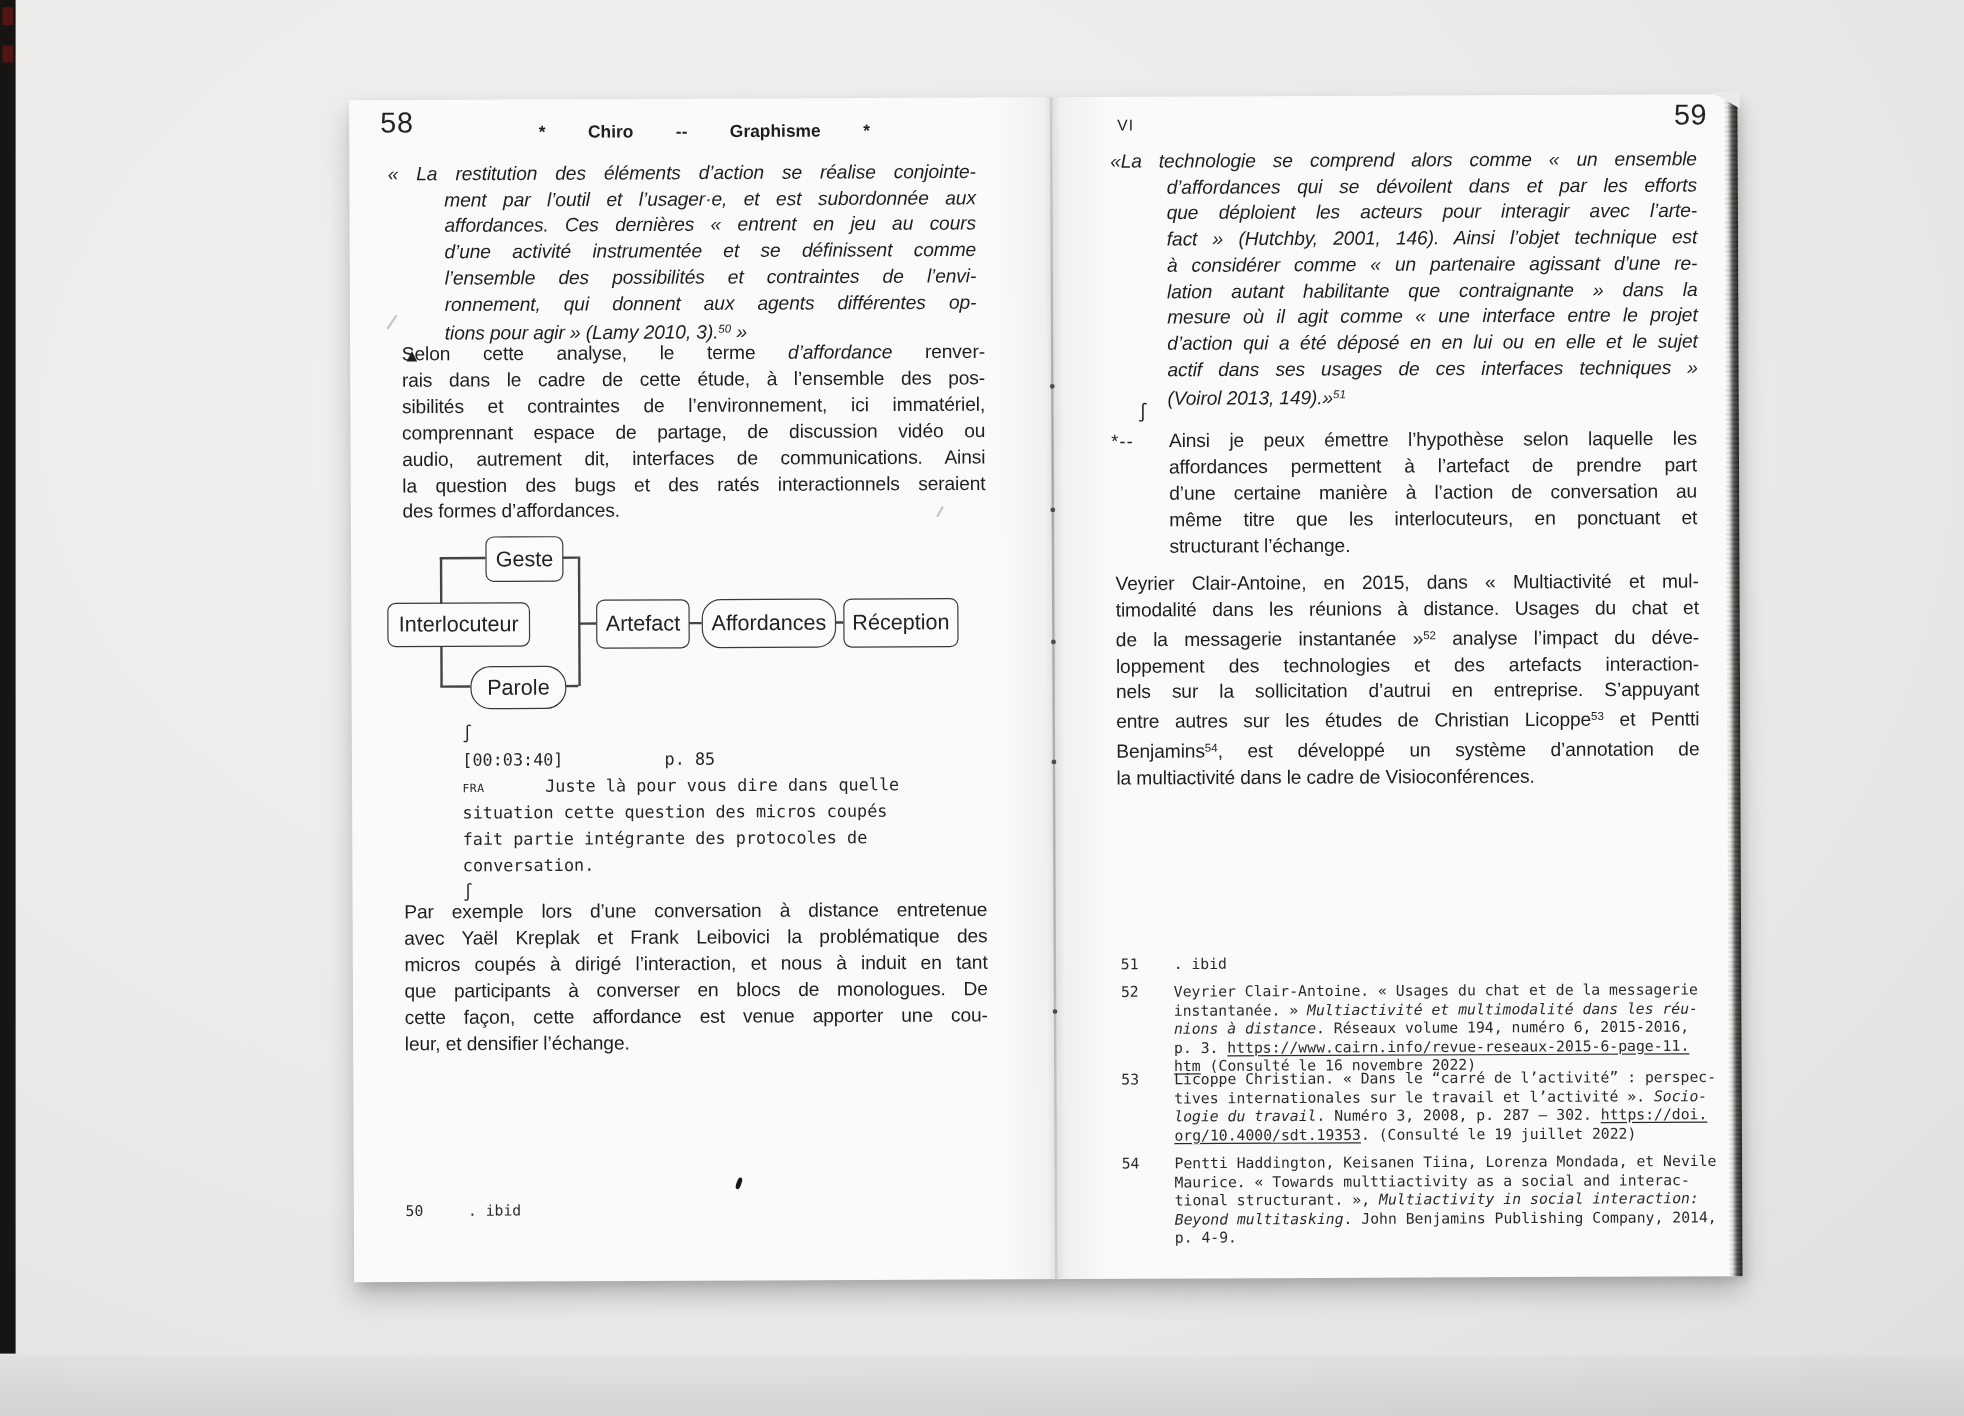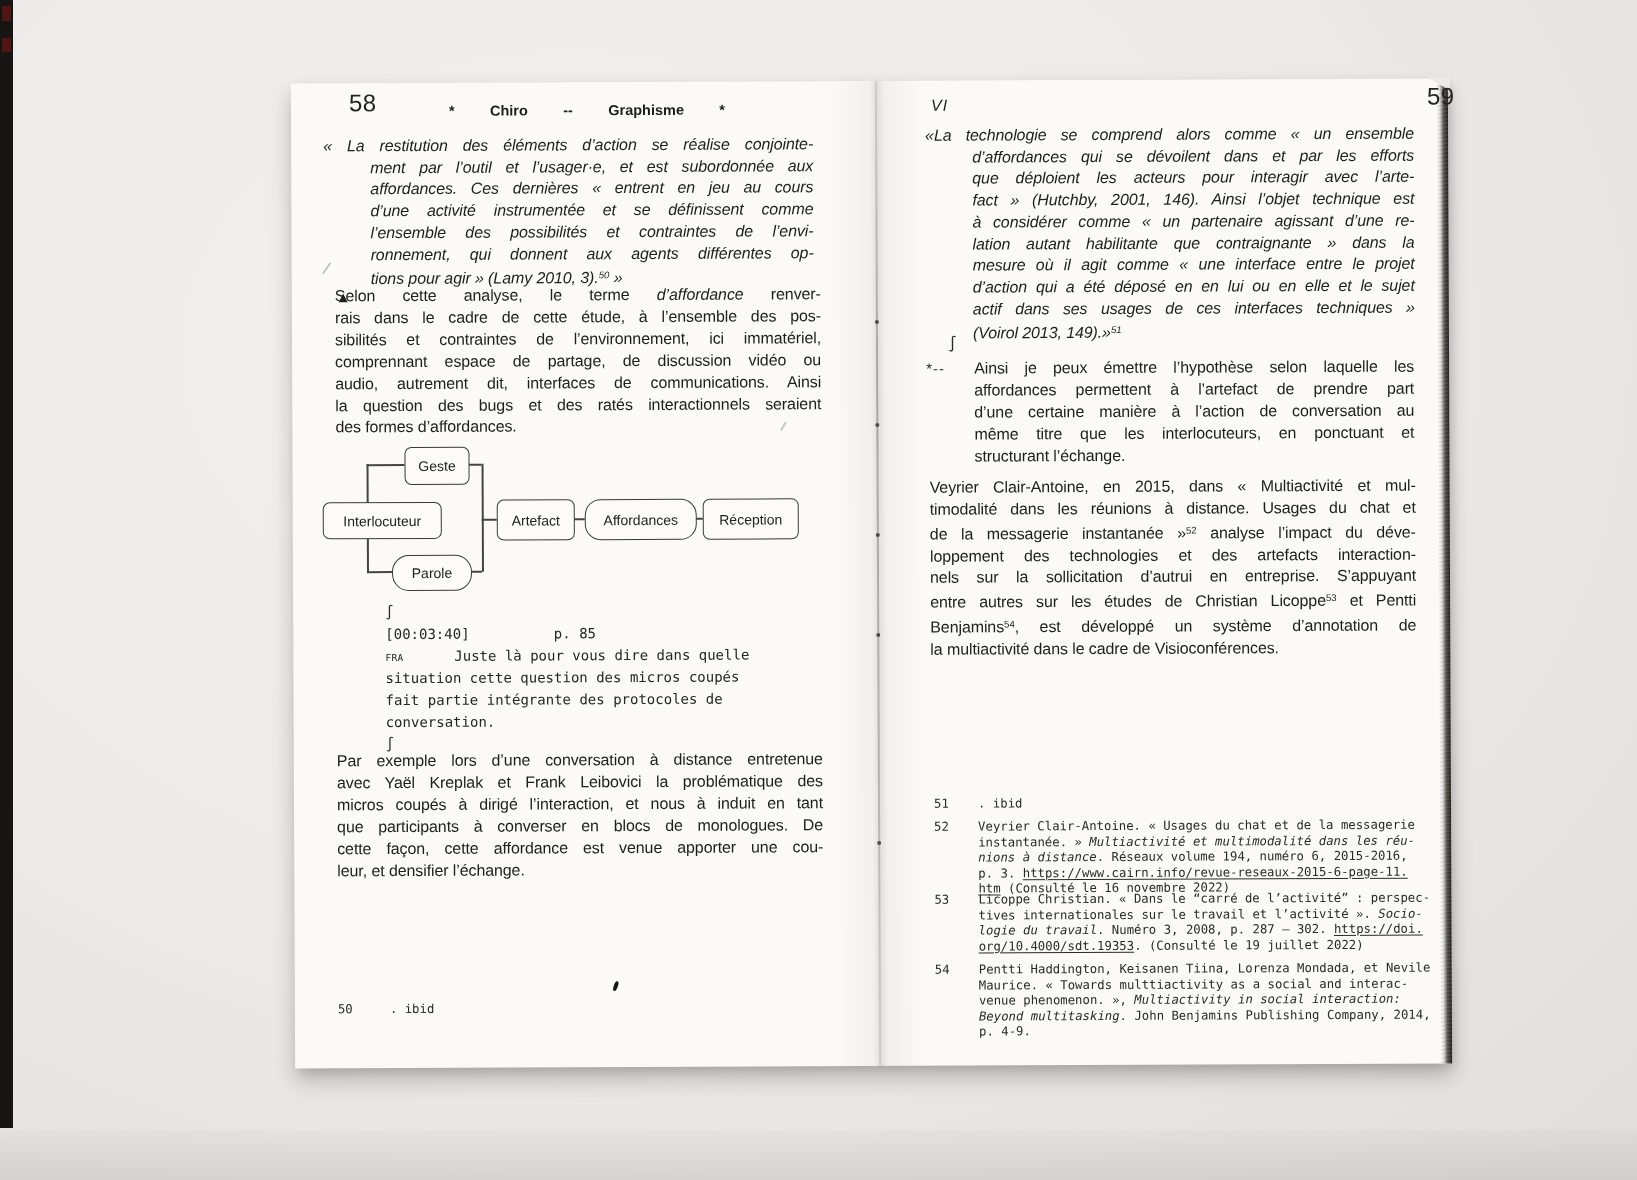--- a/index.html
+++ b/index.html
@@ -40,33 +40,33 @@
   .ul{text-decoration:underline;text-underline-offset:2px;}
   .sup{font-size:0.60em;vertical-align:0.50em;letter-spacing:0;}
   .sm{font-size:9.5px;letter-spacing:0.4px;}
 
   .abs{position:absolute;}
   .body-par{font-size:16px;line-height:21.9px;letter-spacing:-0.1px;}
   .quote-par{font-size:16px;line-height:21.7px;font-style:italic;letter-spacing:-0.1px;}
   .hang .tline{padding-left:47px;}
   .hang .tline:first-child{padding-left:0;}
 
-  .pgnum{font-size:24px;letter-spacing:0.5px;color:#242424;margin-left:32px;}
+  .pgnum{font-size:24px;letter-spacing:0.5px;color:#242424;}
   .running-header{display:flex;justify-content:space-between;font-weight:700;font-size:14.5px;}
-  .chapter-marker{font-size:16px;letter-spacing:1px;font-style:italic;}
+  .chapter-marker{font-size:13px;letter-spacing:1px;}
 
   .analysis .tline:first-child{padding-left:42px;}
   .tri-marker{position:absolute;left:1px;top:1px;font-size:15px;}
 
   .hyp-marker{position:absolute;left:-48px;top:0px;font-size:15px;letter-spacing:1px;}
 
   
   .diagram{position:absolute;left:0;top:360px;width:585px;height:160px;}
   .dbox{position:absolute;border:1.6px solid #3a3a3a;border-radius:7px;background:#fcfbfa;
-    display:flex;align-items:center;justify-content:center;font-size:14px;color:#222;}
+    display:flex;align-items:center;justify-content:center;font-size:18px;color:#222;}
   .dline{position:absolute;background:#444;}
   .b-geste{left:112px;top:4px;width:63px;height:36px;}
   .b-interlocuteur{left:30px;top:59px;width:117px;height:35px;}
   .b-parole{left:99px;top:112px;width:78px;height:34px;border-radius:17px;}
   .b-artefact{left:204px;top:57px;width:76px;height:39px;}
   .b-affordances{left:292px;top:57px;width:110px;height:39px;border-radius:16px;}
   .b-reception{left:410px;top:57px;width:94px;height:39px;}
   .l-v-left{left:74px;top:21px;width:1.6px;height:108px;}
   .l-v-right{left:189px;top:21px;width:1.6px;height:108px;}
   .l-geste-l{left:74px;top:21px;width:38px;height:1.6px;}
@@ -262,20 +262,20 @@
             <div class="tline"><span>tives internationales sur le travail et l’activité ». </span><span class="it">Socio-</span></div>
             <div class="tline"><span class="it">logie du travail</span><span>. Numéro 3, 2008, p. 287 – 302. </span><span class="ul">https://doi.</span></div>
             <div class="tline last"><span class="ul">org/10.4000/sdt.19353</span><span>. (Consulté le 19 juillet 2022)</span></div>
           </div>
         </div>
         <div class="fnrow" style="left: 640px;">
           <span class="fnnum">54</span>
           <div class="fnbody">
             <div class="tline"><span>Pentti Haddington, Keisanen Tiina, Lorenza Mondada, et Nevile</span></div>
             <div class="tline"><span>Maurice. « Towards multtiactivity as a social and interac-</span></div>
-            <div class="tline"><span>venue phenomenon. », </span><span class="it">Multiactivity in social interaction:</span></div>
+            <div class="tline"><span>tional structurant. », </span><span class="it">Multiactivity in social interaction:</span></div>
             <div class="tline"><span class="it">Beyond multitasking</span><span>. John Benjamins Publishing Company, 2014,</span></div>
             <div class="tline last"><span>p. 4-9.</span></div>
           </div>
         </div>
       </div>
   </div>
 </div>
 
 </body></html>

